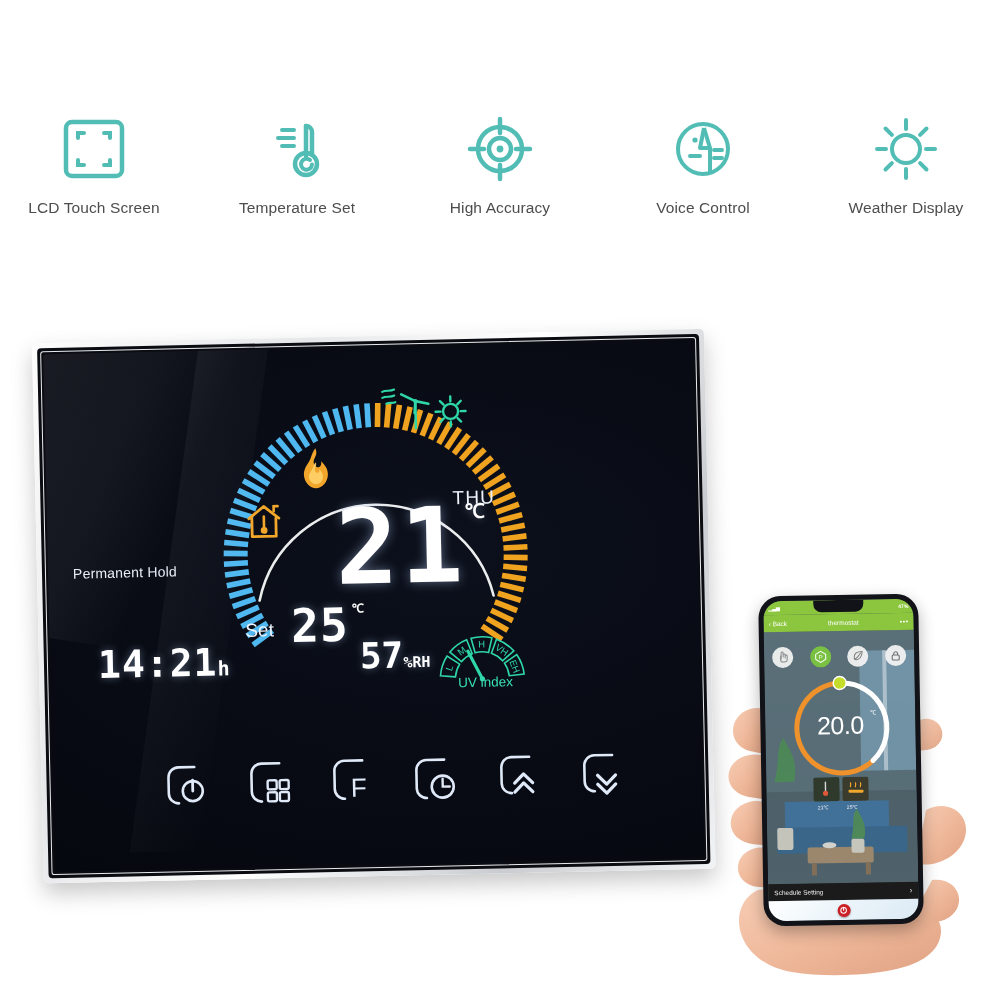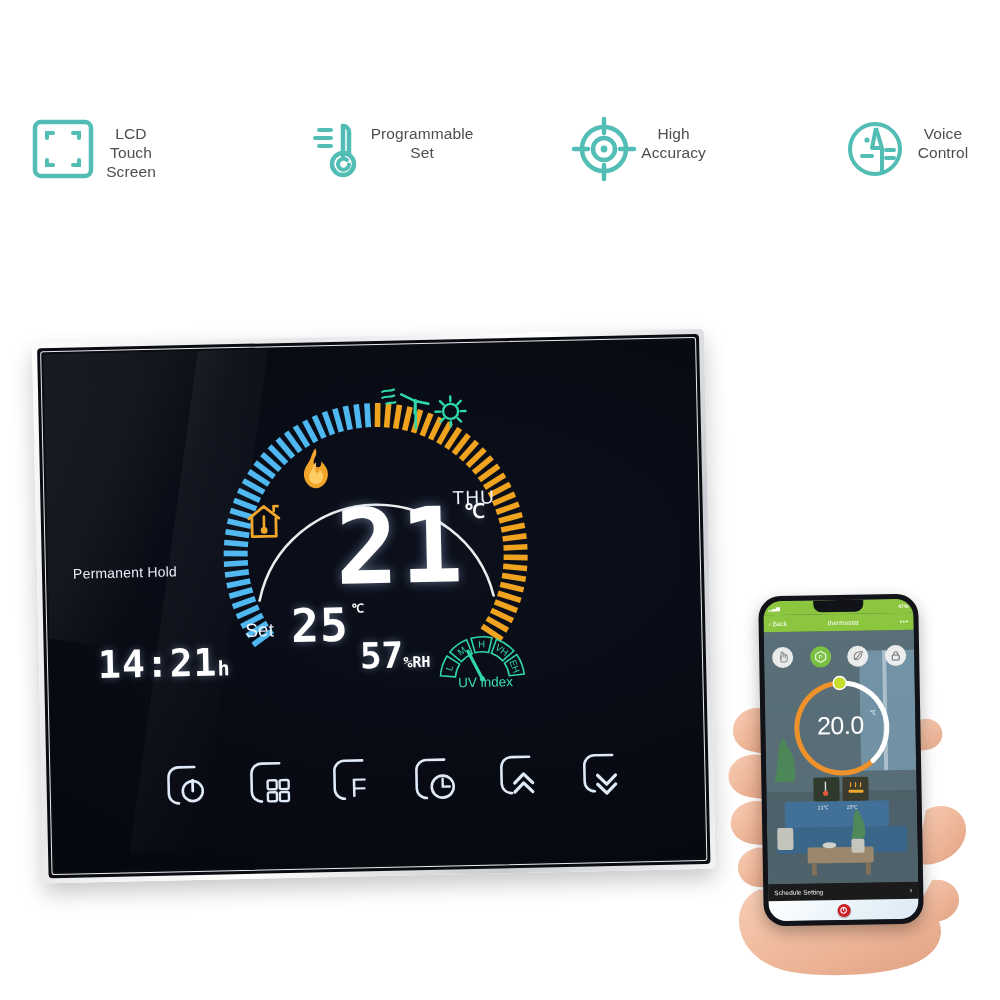--- a/index.html
+++ b/index.html
@@ -11,21 +11,21 @@
   }
   #stage{position:absolute;inset:0;}
 
   
   .features{
     position:absolute;left:0;top:112px;width:1000px;height:150px;
     display:flex;align-items:flex-start;justify-content:space-between;
     padding:0 26px;box-sizing:border-box;
   }
   .feature{
-    display:flex;flex-direction:row;
+    display:flex;flex-direction:column;align-items:center;
     width:136px;
   }
   .feat-icon{height:74px;display:flex;align-items:center;justify-content:center;}
   .feat-label{
     margin-top:12px;text-align:center;color:#4d4d4d;
     font-size:15.5px;line-height:19px;letter-spacing:.1px;
   }
 
   
   #panel-wrap{
@@ -224,21 +224,21 @@
     <div class="feature">
       <div class="feat-icon">
         <svg width="74" height="74" viewBox="0 0 74 74">
           <path d="M46 14v30" stroke="#52bdb4" stroke-width="4.5" fill="none" stroke-linecap="round"></path>
           <path d="M46 14a6 6 0 0 1 6 6v22" stroke="#52bdb4" stroke-width="4.5" fill="none" stroke-linecap="round"></path>
           <circle cx="46" cy="52" r="11" fill="none" stroke="#52bdb4" stroke-width="4.5"></circle>
           <path d="M50 48a5.5 5.5 0 1 0 2 4.5" fill="none" stroke="#52bdb4" stroke-width="4" stroke-linecap="round"></path>
           <path d="M22 18h12M18 26h16M22 34h12" stroke="#52bdb4" stroke-width="4" stroke-linecap="round"></path>
         </svg>
       </div>
-      <div class="feat-label">Programmable Set</div>
+      <div class="feat-label">Temperature Set</div>
     </div>
 
     <div class="feature">
       <div class="feat-icon">
         <svg width="74" height="74" viewBox="0 0 74 74">
           <circle cx="37" cy="37" r="22" fill="none" stroke="#52bdb4" stroke-width="4.5"></circle>
           <circle cx="37" cy="37" r="11" fill="none" stroke="#52bdb4" stroke-width="4.5"></circle>
           <circle cx="37" cy="37" r="3.4" fill="#52bdb4"></circle>
           <path d="M37 7v14M37 53v14M7 37h14M53 37h14" stroke="#52bdb4" stroke-width="4.5" stroke-linecap="round"></path>
         </svg>
@@ -254,20 +254,29 @@
           <path d="M38 16l6 20v26" fill="none" stroke="#52bdb4" stroke-width="4" stroke-linejoin="round"></path>
           <path d="M38 16l-4 20h10" fill="none" stroke="#52bdb4" stroke-width="4" stroke-linejoin="round"></path>
           <circle cx="29" cy="28" r="2.6" fill="#52bdb4"></circle>
           <path d="M24 44h10M48 38h8M48 46h8" stroke="#52bdb4" stroke-width="4" stroke-linecap="round"></path>
         </svg>
       </div>
       <div class="feat-label">Voice Control</div>
     </div>
 
 
+    <div class="feature">
+      <div class="feat-icon">
+        <svg width="74" height="74" viewBox="0 0 74 74">
+          <circle cx="37" cy="37" r="14" fill="none" stroke="#52bdb4" stroke-width="4"></circle>
+          <path d="M37 8v9M37 57v9M8 37h9M57 37h9M16.5 16.5l6.4 6.4M51.1 51.1l6.4 6.4M16.5 57.5l6.4-6.4M51.1 22.9l6.4-6.4" stroke="#52bdb4" stroke-width="4" stroke-linecap="round"></path>
+        </svg>
+      </div>
+      <div class="feat-label">Weather Display</div>
+    </div>
   </div>
 
   <div id="panel-wrap">
     <div id="panel-edge"></div>
     <div id="panel-frame"></div>
     <div id="panel-hair"></div>
 
     <div id="screen">
 
       <svg id="dial" class="lcd" viewBox="0 0 316 316">

